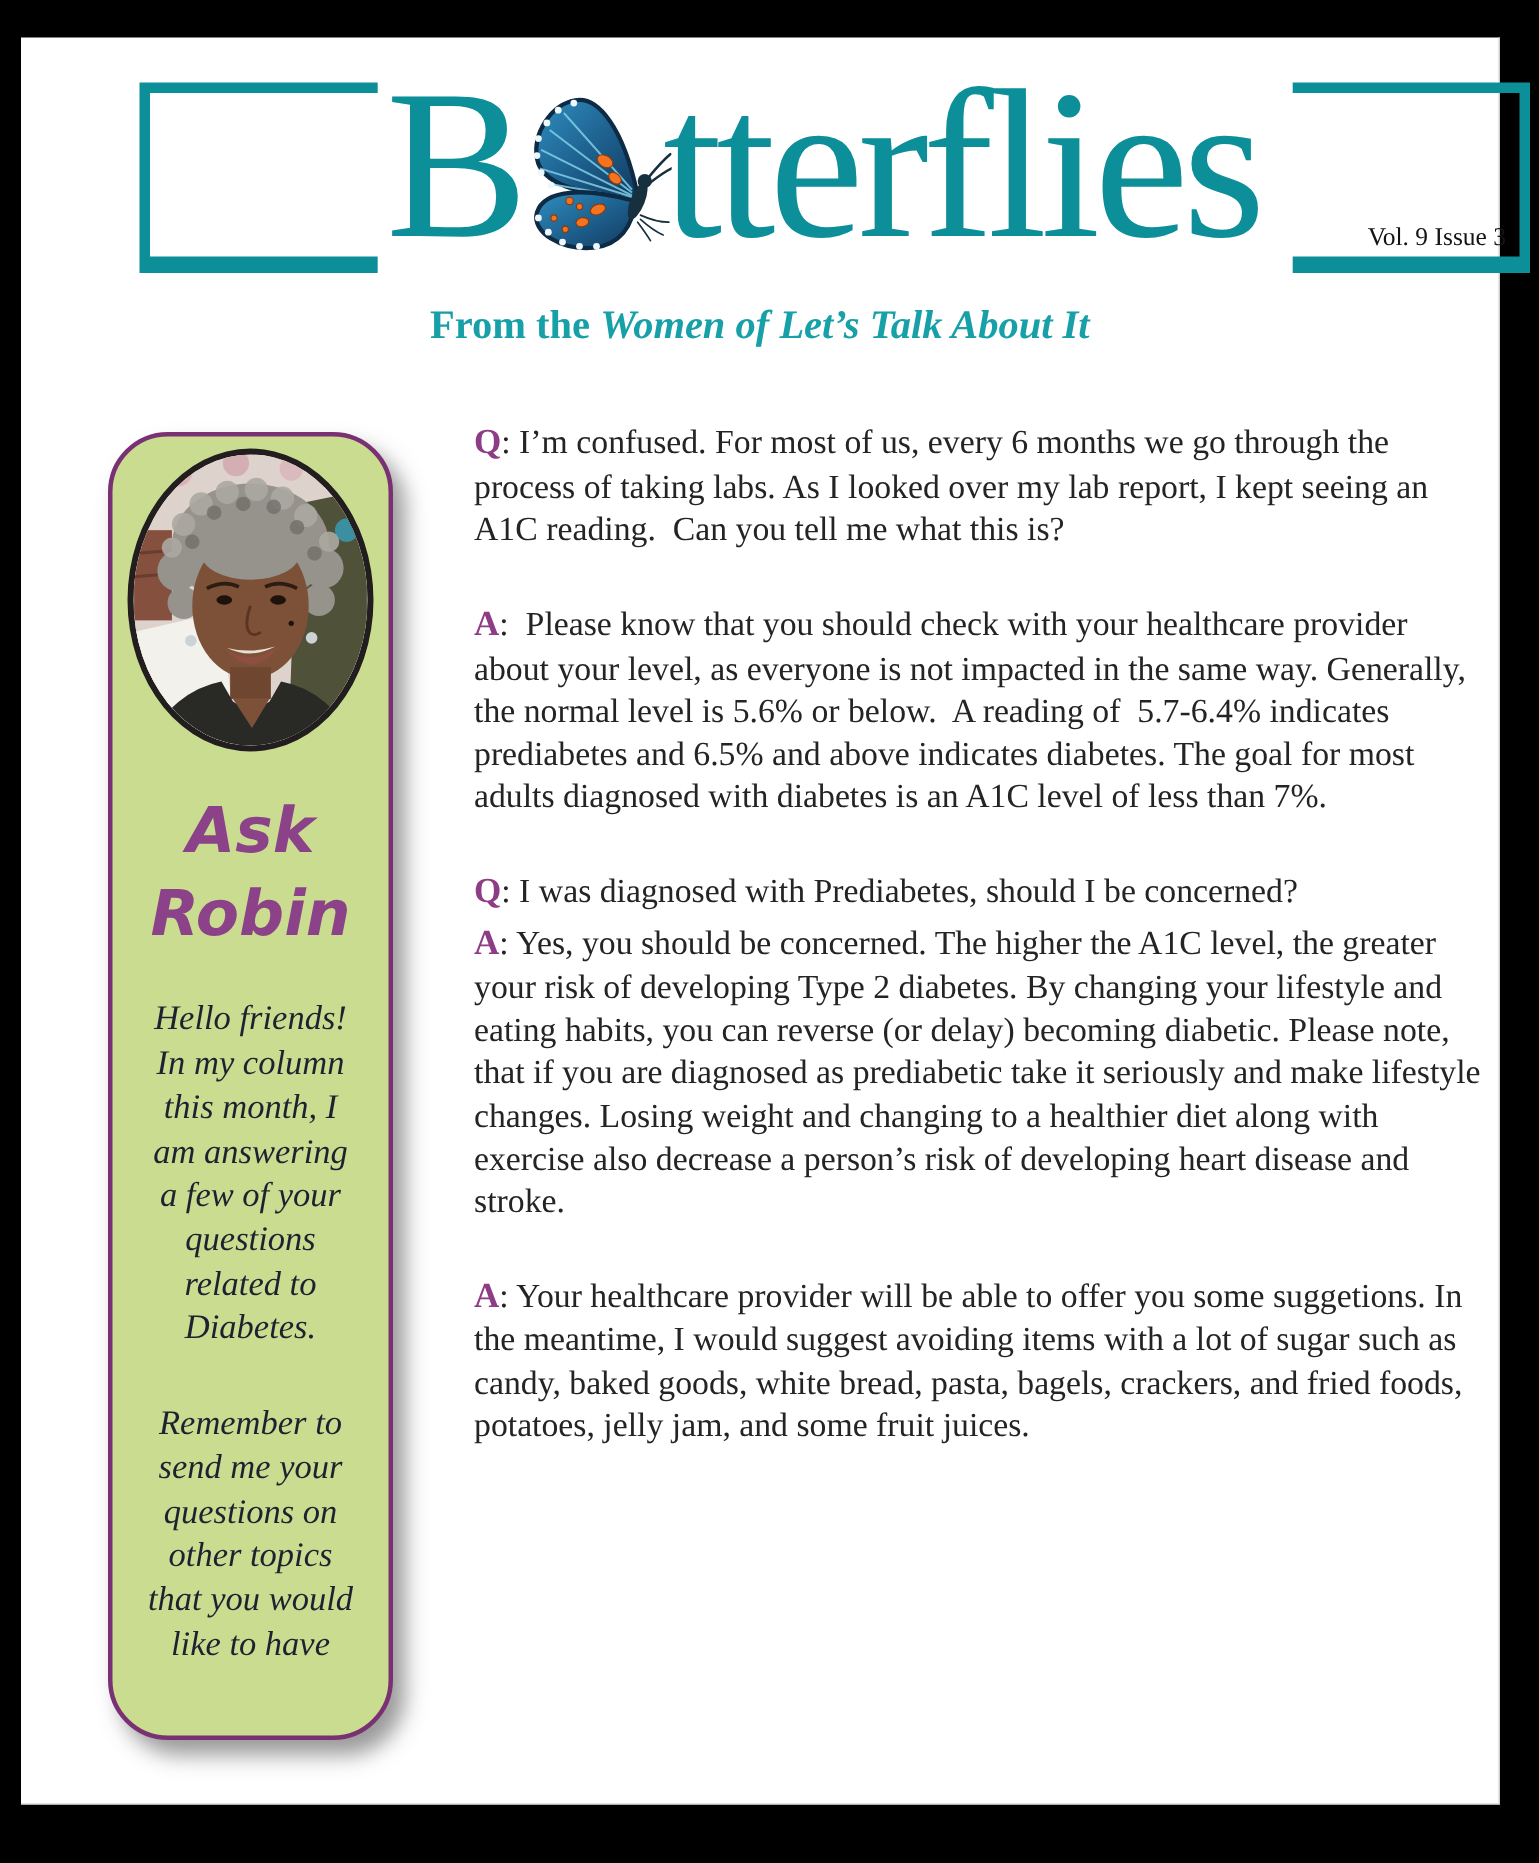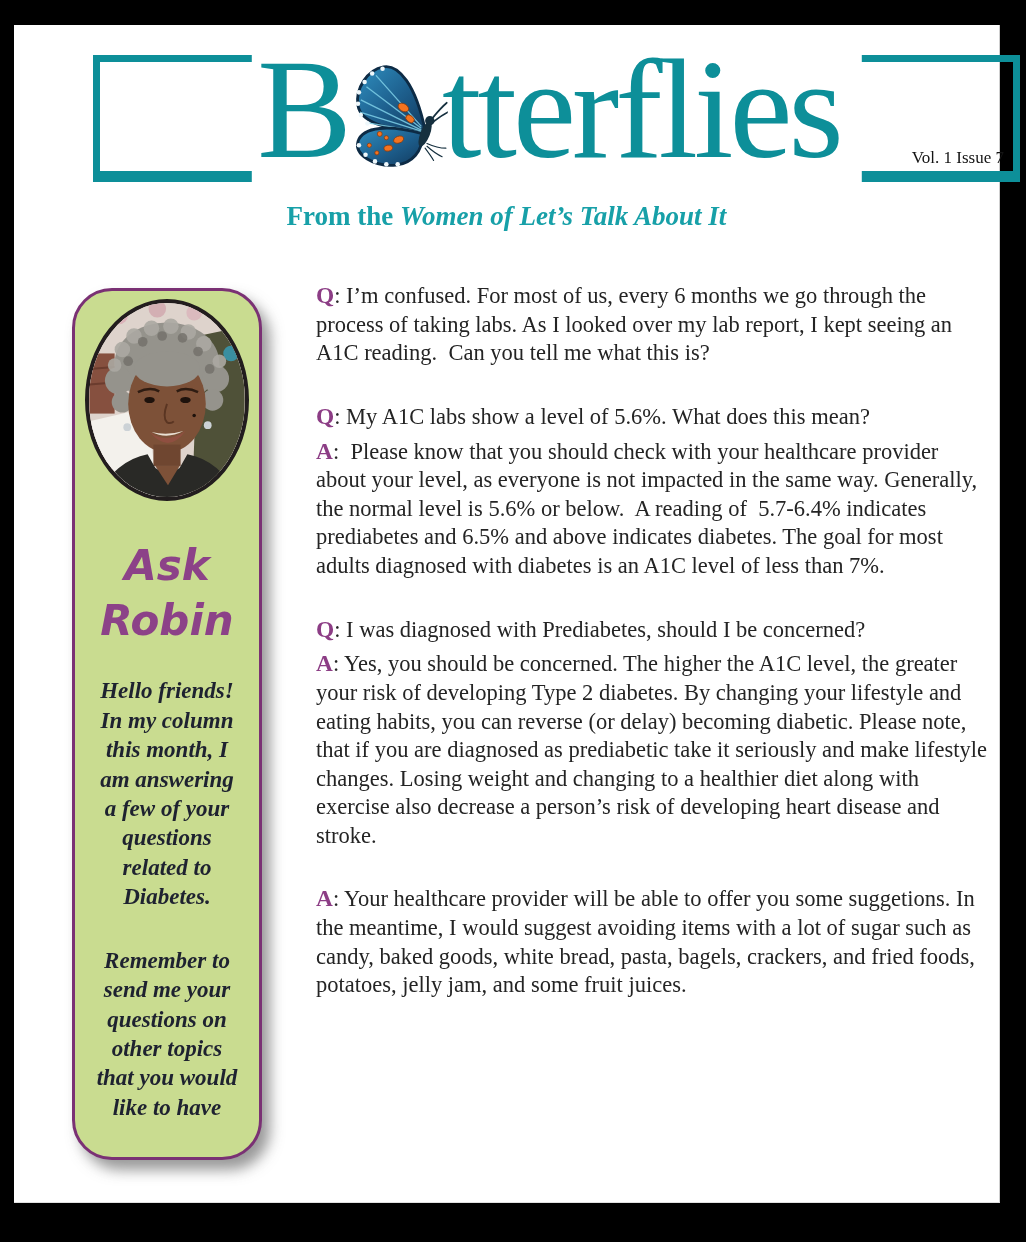--- a/index.html
+++ b/index.html
@@ -53,31 +53,31 @@
     box-shadow:8px 10px 14px rgba(70,70,70,0.55);
     overflow:hidden;
   }
   .portrait{
     width:156px;height:194px;margin:8px auto 0;
     border:4px solid #221d1e;border-radius:50%;
     overflow:hidden;background:#ded6cf;
   }
   .portrait svg{display:block;width:100%;height:100%;}
   .ask-robin{
-    margin-top:38px;text-align:center;
+    margin-top:26px;text-align:center;
     color:#8c4288;
     font-family:"DejaVu Sans", sans-serif;
     font-style:italic;font-weight:bold;
     font-size:42px;line-height:1.3;
     white-space:pre-line;
   }
   .sidebar-text{
     margin:28px 4px 0;
     text-align:center;
-    font-style:italic;font-weight:700;
+    font-style:italic;font-weight:400;
     font-size:23px;line-height:1.28;
     color:#1e2230;
     white-space:pre-line;
   }
   .sidebar-text + .sidebar-text{margin-top:34px;}
   
   .main{
     position:absolute;left:302px;top:256px;width:676px;
   }
   .qa-block + .qa-block{margin-top:34px;}
@@ -154,21 +154,21 @@
           <path d="M94,63 Q103,52 109,47"></path>
           <path d="M95,67 Q104,60 110,57"></path>
         </g>
         <g stroke="#16303f" stroke-width="1.2" fill="none" stroke-linecap="round">
           <path d="M88,90 Q99,95 108,95"></path>
           <path d="M88,93 Q97,101 104,104"></path>
           <path d="M86,95 Q92,103 95,108"></path>
         </g>
       </svg><span class="tpart">tterflies</span>
     </div>
-    <div class="vol-issue">Vol. 1 Issue 7</div>
+    <div class="vol-issue">Vol. 9 Issue 3</div>
   </div>
 
   <div class="subtitle"><span>From the </span><span class="it">Women of Let’s Talk About It</span></div>
 
   <div class="sidebar">
     <div class="portrait">
       <svg viewBox="0 0 160 200" xmlns="http://www.w3.org/2000/svg">
         <rect x="0" y="0" width="160" height="200" fill="#ded3cc"></rect>
 
         <circle cx="30" cy="12" r="10" fill="#d9aab4" opacity="0.8"></circle>
@@ -248,21 +248,20 @@
 like to have</div>
   </div>
 
   <div class="main">
 
     <div class="qa-block">
       <p class="qa-p question"><span class="qa-letter">Q</span><span>: I’m confused. For most of us, every 6 months we go through the process of taking labs. As I looked over my lab report, I kept seeing an A1C reading.  Can you tell me what this is?</span></p>
     </div>
 
     <div class="qa-block">
-      <p class="qa-p question"><span class="qa-letter">Q</span><span>: My A1C labs show a level of 5.6%. What does this mean?</span></p>
       <p class="qa-p answer"><span class="qa-letter">A</span><span>:  Please know that you should check with your healthcare provider about your level, as everyone is not impacted in the same way. Generally, the normal level is 5.6% or below.  A reading of  5.7-6.4% indicates prediabetes and 6.5% and above indicates diabetes. The goal for most adults diagnosed with diabetes is an A1C level of less than 7%.</span></p>
     </div>
 
     <div class="qa-block">
       <p class="qa-p question"><span class="qa-letter">Q</span><span>: I was diagnosed with Prediabetes, should I be concerned?</span></p>
       <p class="qa-p answer"><span class="qa-letter">A</span><span>: Yes, you should be concerned. The higher the A1C level, the greater your risk of developing Type 2 diabetes. By changing your lifestyle and eating habits, you can reverse (or delay) becoming diabetic. Please note, that if you are diagnosed as prediabetic take it seriously and make lifestyle changes. Losing weight and changing to a healthier diet along with exercise also decrease a person’s risk of developing heart disease and stroke.</span></p>
     </div>
 
     <div class="qa-block">
       <p class="qa-p answer"><span class="qa-letter">A</span><span>: Your healthcare provider will be able to offer you some suggetions. In the meantime, I would suggest avoiding items with a lot of sugar such as candy, baked goods, white bread, pasta, bagels, crackers, and fried foods, potatoes, jelly jam, and some fruit juices.</span></p>

